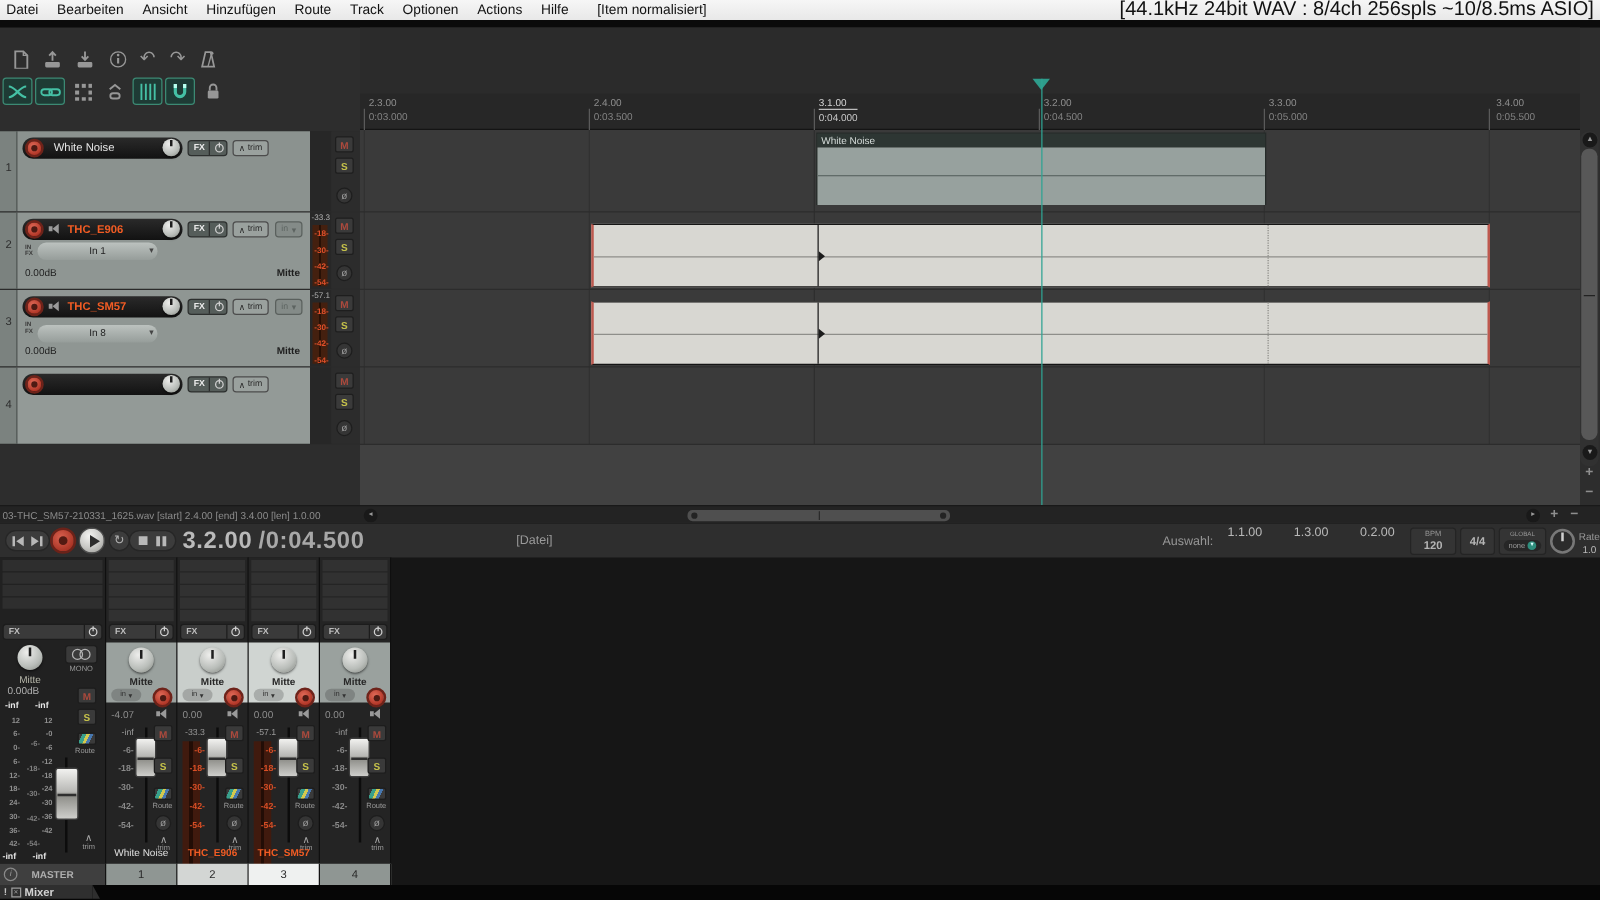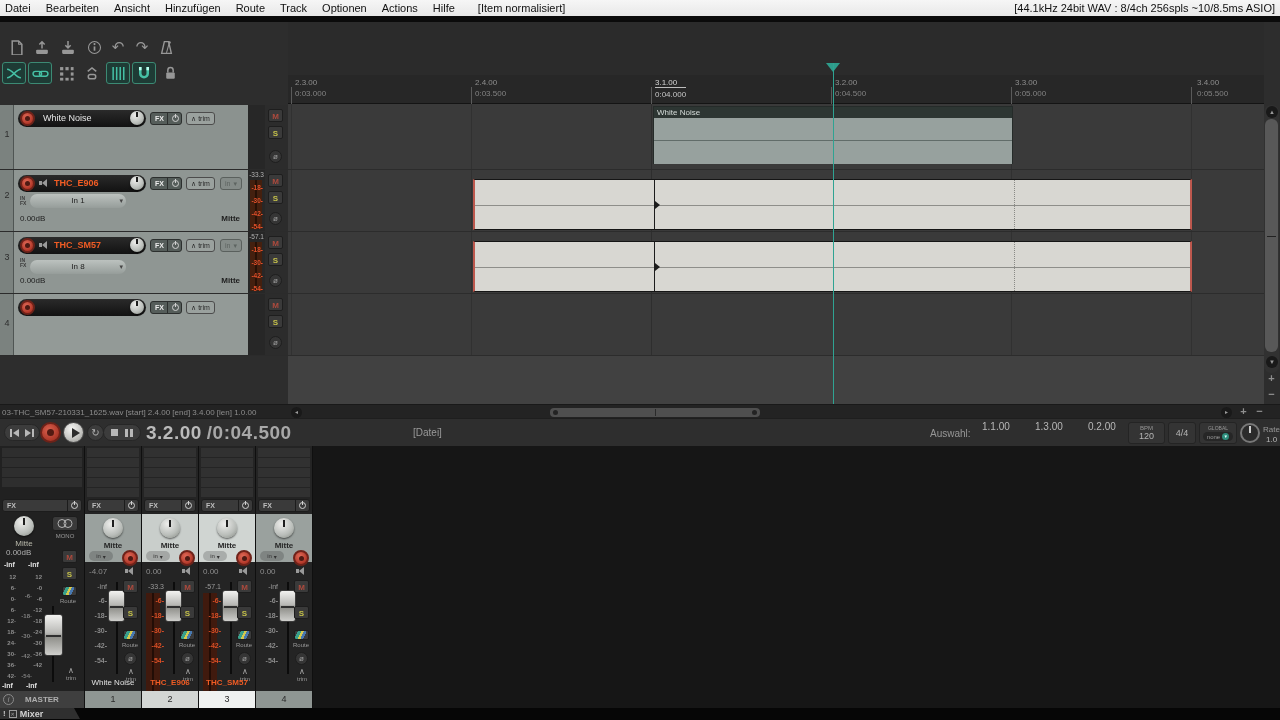--- a/index.html
+++ b/index.html
@@ -3,21 +3,21 @@
 <meta charset="utf-8">
 <style>
 *{margin:0;padding:0;box-sizing:border-box}
 html,body{background:#000}
 #screen{position:relative;width:1280px;height:720px;background:#2d2d2d;overflow:hidden;font-family:"Liberation Sans",sans-serif;-webkit-font-smoothing:antialiased}
 .pre{white-space:pre-line}
 
 .menubar{position:absolute;left:0;top:0;width:1280px;height:16px;background:linear-gradient(#f6f6f6,#e8e8e8);display:flex;align-items:center;gap:15px;padding:0 5px;font-size:11px;color:#111}
 .menubar .mi{cursor:default}
 .mb-status{margin-left:8px}
-.mb-right{margin-left:auto;font-size:11px}
+.mb-right{margin-left:auto;font-size:16px}
 .blackstrip{position:absolute;left:0;top:16px;width:1280px;height:6px;background:#0b0b0b}
 
 .tbtn{position:absolute;width:24px;height:22px;display:flex;align-items:center;justify-content:center}
 .tbtn.on{background:#1e3b35;border:1px solid #3c8a74;border-radius:3px}
 .tbtn .gch{font-size:15px;color:#979797;line-height:14px}
 
 .tcp{position:absolute;left:0;top:105px;width:288px;height:251px;background:#2b2b2b}
 .trk{position:absolute;left:0;width:288px}
 .numcol{position:absolute;left:0;top:0;bottom:1px;width:14px;background:#7b827f;border-right:1px solid #4f5553}
 .numcol span{position:absolute;left:0;top:24px;width:14px;text-align:center;font-size:9px;color:#2d2d2d}
@@ -97,21 +97,21 @@
 .cbtn-play::after{content:"";position:absolute;left:8px;top:5px;border-top:5px solid transparent;border-bottom:5px solid transparent;border-left:8px solid #2c2c2c}
 .cbtn-loop{position:absolute;left:87px;top:5px;width:17px;height:17px;border-radius:50%;background:#3c3c3c;border:1px solid #262626;color:#b0b0b0;font-size:10px;line-height:15px;text-align:center}
 .sq{width:7px;height:7px;background:#b8b8b8}
 .time{position:absolute;left:146px;top:3px;font-size:19px;font-weight:bold;color:#bababa;letter-spacing:.5px;white-space:nowrap}
 .time .sub{color:#a8a8a8;margin-left:5px}
 .pstate{position:absolute;left:413px;top:8px;font-size:10px;color:#9a9a9a}
 .sel-l{position:absolute;top:9px;font-size:10px;color:#979797}
 .sel-v{position:absolute;top:2px;font-size:10px;color:#b8b8b8}
 .tbox{position:absolute;top:3px;height:22px;background:#343434;border:1px solid #242424;border-radius:3px;text-align:center;color:#b5b5b5}
 .tbox .l1{display:block;font-size:6px;color:#979797;margin-top:2px}
-.tbox .l2{display:block;font-size:9px;font-weight:normal}
+.tbox .l2{display:block;font-size:9px;font-weight:bold}
 .nonepill{margin:1px auto 0;width:30px;height:9px;background:#262626;border-radius:5px;font-size:6px;color:#9a9a9a;display:flex;align-items:center;justify-content:center;gap:2px}
 .tealdot{width:7px;height:7px;border-radius:50%;background:#2e8d7c;color:#dff;font-size:5px;line-height:7px;text-align:center}
 .rknob{position:absolute;left:1240px;top:4px;width:20px;height:20px;border-radius:50%;background:#2b2b2b;border:2px solid #787878}
 .rknob::after{content:"";position:absolute;left:50%;top:1px;width:2px;height:7px;margin-left:-1px;background:#cfcfcf}
 
 .mx{position:absolute;left:0;top:446px;width:1280px;height:262px;background:#161616}
 .strip{position:absolute;top:0;height:245px;background:#242424;border-right:1px solid #0f0f0f}
 .slots{position:absolute;left:2px;right:2px;top:2px;display:flex;flex-direction:column;gap:1px}
 .slots i{display:block;height:9px;background:#2e2e2e}
 .strip.ch .slots i{background:#313131}

